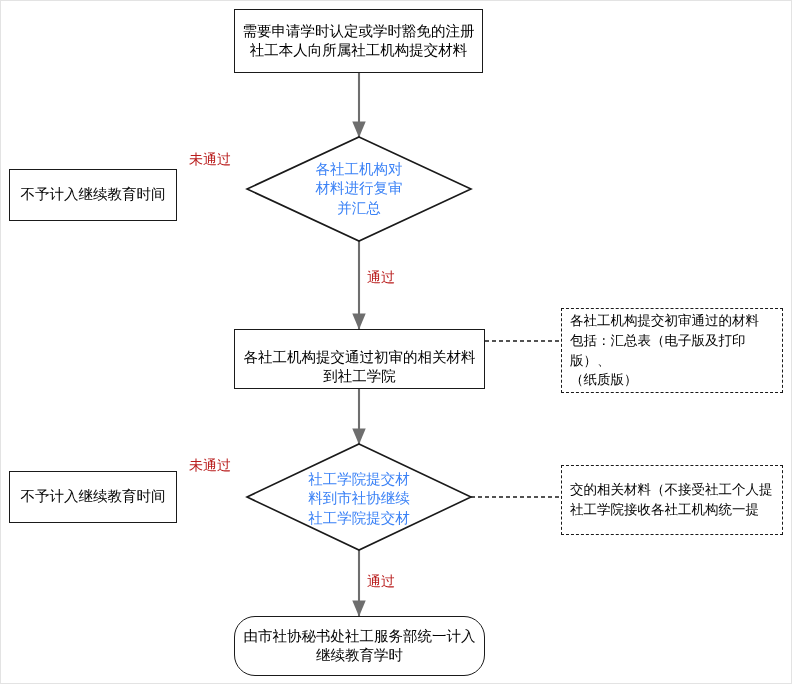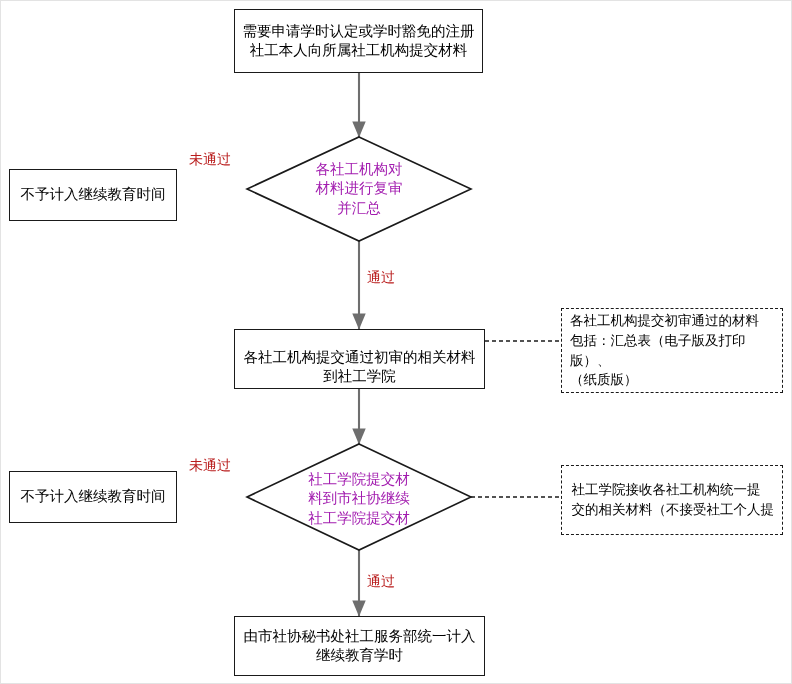--- a/index.html
+++ b/index.html
@@ -40,39 +40,39 @@
     border: 1.4px solid #1a1a1a;
     background: #ffffff;
     font-size: 14.5px;
     padding: 2px 6px;
   }
   .note {
     border: 1.4px dashed #1a1a1a;
     background: #ffffff;
     font-size: 13.5px;
     text-align: left;
-    justify-content: flex-end;
+    justify-content: flex-start;
     padding: 6px 8px;
     line-height: 1.45;
   }
   .decision-wrap {
     position: absolute;
   }
   .decision-label {
     position: absolute;
     left: 0;
     top: 0;
     width: 100%;
     height: 100%;
     display: flex;
     align-items: center;
     justify-content: center;
     text-align: center;
     font-size: 14.5px;
-    color: #a21caf;
+    color: #3b82f6;
     line-height: 1.34;
     pointer-events: none;
   }
   .edge-label {
     position: absolute;
     font-size: 14px;
     color: #b91c1c;
     white-space: nowrap;
   }
   .txt-line { display: block; }
@@ -159,25 +159,25 @@
   <div class="node proc" style="left:8px; top:470px; width:168px; height:52px;">
     <span>不予计入继续教育时间</span>
   </div>
 
   <div class="edge-label" style="left:188px; top:456px;">未通过</div>
 
   <div class="edge-label" style="left:366px; top:572px;">通过</div>
 
   <div class="node note" style="left:560px; top:464px; width:222px; height:70px;">
     <span>
+      <span class="txt-line">交的相关材料（不接受社工个人提</span>
       <span class="txt-line">社工学院接收各社工机构统一提</span>
-      <span class="txt-line">交的相关材料（不接受社工个人提</span>
     </span>
   </div>
 
-  <div class="node proc" style="left:233px; top:615px; width:251px; height:60px;">
+  <div class="node proc" style="left:233px; top:615px; width:251px; height:60px;border-radius:21px;">
     <span>
       <span class="txt-line">由市社协秘书处社工服务部统一计入</span>
       <span class="txt-line">继续教育学时</span>
     </span>
   </div>
 
 </div>
 
 </body></html>

